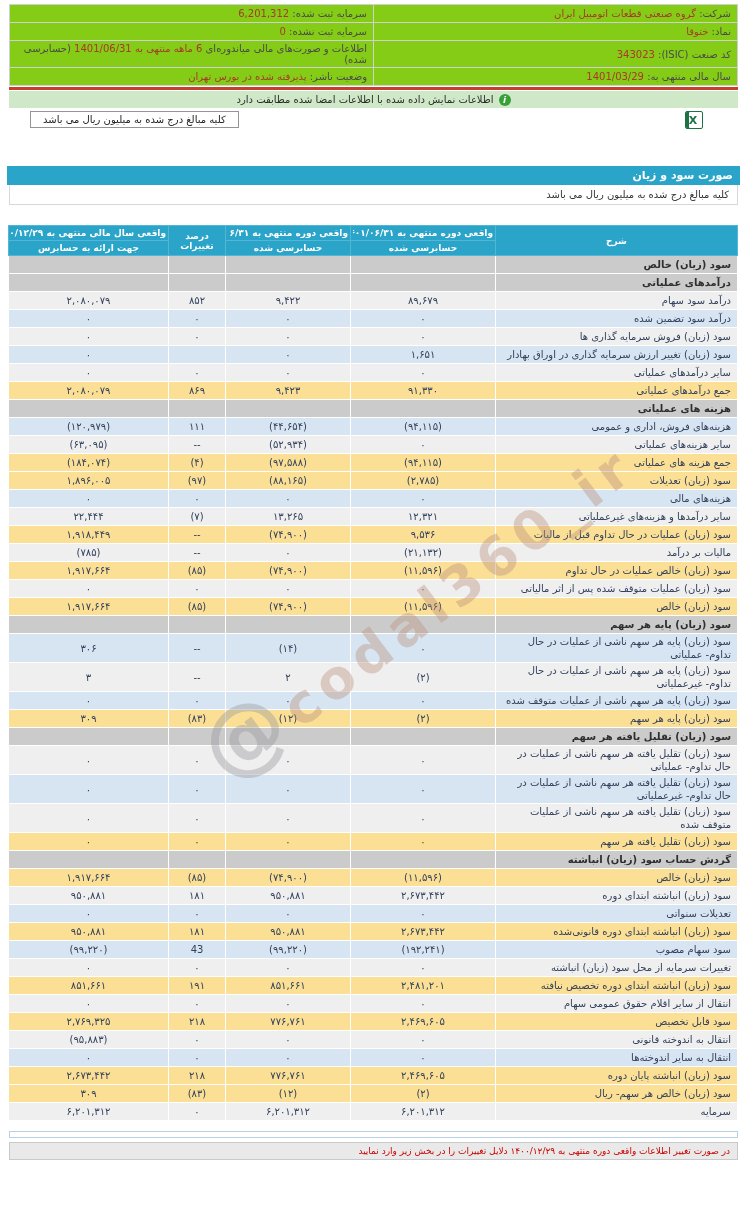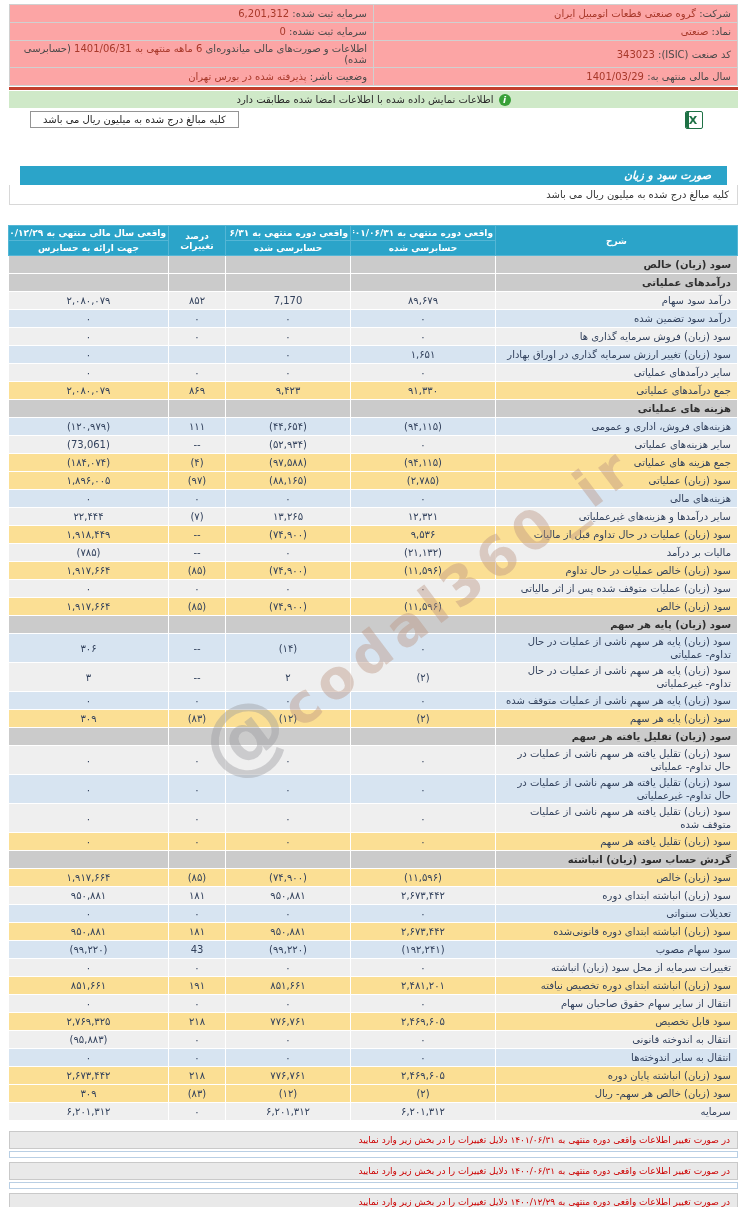--- a/index.html
+++ b/index.html
@@ -6,33 +6,33 @@
   body {
     margin: 0; padding: 0;
     width: 747px; height: 1207px;
     overflow: hidden; position: relative;
     background: #ffffff;
     font-family: "DejaVu Sans", sans-serif;
     direction: rtl;
   }
   
   .info-table { width: 729px; margin: 4px 9px 0; border-collapse: collapse; font-size: 10px; color: #4a4a4a; }
-  .info-table td { border: 1px solid #d0d0d0; padding: 2px 6px; height: 18px; background: #fca5a5; }
+  .info-table td { border: 1px solid #d0d0d0; padding: 2px 6px; height: 18px; background: #84cc16; }
   .info-table td { width: 50%; }
   .red-val { color: #a8392b; }
   .red-divider { height: 3px; background: #c4402e; margin: 1px 9px 0; }
   
   .banner { margin: 1px 9px 0; background: #cfe9c8; height: 17px; display: flex; align-items: center; justify-content: center; gap: 5px; font-size: 10px; color: #2b2b2b; }
   .info-circle { width: 12px; height: 12px; border-radius: 50%; background: #38a038; color: #fff; font-size: 9px; font-weight: bold; font-style: italic; display: flex; align-items: center; justify-content: center; flex: 0 0 auto; }
   
   .tools { position: relative; height: 22px; margin: 2px 9px 0; }
   .excel-icon { position: absolute; left: 676px; top: 1px; width: 18px; height: 18px; background: #fff; border: 1px solid #1e7145; border-radius: 2px; cursor: pointer; display: flex; align-items: center; justify-content: center; font-size: 11px; font-weight: bold; color: #1e7145; box-shadow: inset 3px 0 0 #1e7145; padding-right: 2px;}
   .amount-box { position: absolute; left: 21px; top: 1px; background: #fff; border: 1px solid #949494; padding: 2px 12px; font-size: 10px; color: #222; }
   
-  .section-bar { margin: 34px 20px 0; background: #2ba4c9; color: #fff; font-size: 11px; font-weight: bold; padding: 3px 16px; font-style: italic; }
+  .section-bar { margin: 34px 7px 0; background: #2ba4c9; color: #fff; font-size: 11px; font-weight: bold; padding: 3px 7px; }
   .subtitle { margin: 0 9px; background: #fff; border: 1px solid #d8d8d8; border-top: none; font-size: 10px; color: #333; padding: 4px 8px; }
   
   .main-table { width: 729px; margin: 20px 9px 0; border-collapse: collapse; table-layout: fixed; font-size: 10px; border: 1px solid #c9c9c9; }
   .main-table thead th { background: #2ba4c9; color: #fff; font-size: 9px; font-weight: bold; border: 1px solid #54b6d5; padding: 2px; text-align: center; vertical-align: middle; }
   .main-table thead .t1 { display: block; white-space: nowrap; overflow: hidden; }
   .main-table tbody td { border: 1px solid #fff; padding: 1px 4px; height: 18px; color: #32415c; vertical-align: middle; }
   .main-table td.lbl { text-align: right; padding-right: 6px; line-height: 13px; }
   .main-table td.num { text-align: center; direction: ltr; unicode-bidi: embed; }
   tr.plain td { background: #efefef; }
   tr.alt td { background: #d7e4f1; }
@@ -51,21 +51,21 @@
 </head>
 <body>
 
 <table class="info-table">
   <tbody id="info-body">
       <tr>
         <td><span>شرکت: </span><span class="red-val">گروه صنعتی قطعات اتومبیل ایران</span></td>
         <td><span>سرمایه ثبت شده: </span><span class="red-val">6,201,312</span></td>
       </tr>
       <tr>
-        <td><span>نماد: </span><span class="red-val">صنعتی</span></td>
+        <td><span>نماد: </span><span class="red-val">ختوقا</span></td>
         <td><span>سرمایه ثبت نشده: </span><span class="red-val">0</span></td>
       </tr>
       <tr>
         <td><span>کد صنعت (ISIC): </span><span class="red-val">343023</span></td>
         <td><span>اطلاعات و صورت‌های مالی میاندوره‌ای </span><span class="red-val">6 ماهه منتهی به 1401/06/31</span><span> (حسابرسی شده)</span></td>
       </tr>
       <tr>
         <td><span>سال مالی منتهی به: </span><span class="red-val">1401/03/29</span></td>
         <td><span>وضعیت ناشر: </span><span class="red-val">پذیرفته شده در بورس تهران</span></td>
       </tr>
@@ -126,21 +126,21 @@
       <tr class="section">
         <td class="lbl">درآمدهای عملیاتی</td>
         <td class="num"></td>
         <td class="num"></td>
         <td class="num"></td>
         <td class="num"></td>
       </tr>
       <tr class="plain">
         <td class="lbl">درآمد سود سهام</td>
         <td class="num">۸۹,۶۷۹</td>
-        <td class="num">7,170</td>
+        <td class="num">۹,۴۲۲</td>
         <td class="num">۸۵۲</td>
         <td class="num">۲,۰۸۰,۰۷۹</td>
       </tr>
       <tr class="alt">
         <td class="lbl">درآمد سود تضمین شده</td>
         <td class="num">۰</td>
         <td class="num">۰</td>
         <td class="num">۰</td>
         <td class="num">۰</td>
       </tr>
@@ -184,31 +184,31 @@
         <td class="num neg">(۹۴,۱۱۵)</td>
         <td class="num neg">(۴۴,۶۵۴)</td>
         <td class="num">۱۱۱</td>
         <td class="num neg">(۱۲۰,۹۷۹)</td>
       </tr>
       <tr class="plain">
         <td class="lbl">سایر هزینه‌های عملیاتی</td>
         <td class="num">۰</td>
         <td class="num neg">(۵۲,۹۳۴)</td>
         <td class="num">--</td>
-        <td class="num neg">(73,061)</td>
+        <td class="num neg">(۶۳,۰۹۵)</td>
       </tr>
       <tr class="total">
         <td class="lbl">جمع هزینه های عملیاتی</td>
         <td class="num neg">(۹۴,۱۱۵)</td>
         <td class="num neg">(۹۷,۵۸۸)</td>
         <td class="num neg">(۴)</td>
         <td class="num neg">(۱۸۴,۰۷۴)</td>
       </tr>
       <tr class="total">
-        <td class="lbl">سود (زیان) عملیاتی</td>
+        <td class="lbl">سود (زیان) تعدیلات</td>
         <td class="num neg">(۲,۷۸۵)</td>
         <td class="num neg">(۸۸,۱۶۵)</td>
         <td class="num neg">(۹۷)</td>
         <td class="num">۱,۸۹۶,۰۰۵</td>
       </tr>
       <tr class="alt">
         <td class="lbl">هزینه‌های مالی</td>
         <td class="num">۰</td>
         <td class="num">۰</td>
         <td class="num">۰</td>
@@ -376,21 +376,21 @@
         <td class="num">۰</td>
       </tr>
       <tr class="total">
         <td class="lbl">سود (زیان) انباشته ابتدای دوره تخصیص نیافته</td>
         <td class="num">۲,۴۸۱,۲۰۱</td>
         <td class="num">۸۵۱,۶۶۱</td>
         <td class="num">۱۹۱</td>
         <td class="num">۸۵۱,۶۶۱</td>
       </tr>
       <tr class="plain">
-        <td class="lbl">انتقال از سایر سهام حقوق صاحبان سهام</td>
+        <td class="lbl">انتقال از سایر اقلام حقوق عمومی سهام</td>
         <td class="num">۰</td>
         <td class="num">۰</td>
         <td class="num">۰</td>
         <td class="num">۰</td>
       </tr>
       <tr class="total">
         <td class="lbl">سود قابل تخصیص</td>
         <td class="num">۲,۴۶۹,۶۰۵</td>
         <td class="num">۷۷۶,۷۶۱</td>
         <td class="num">۲۱۸</td>
@@ -429,25 +429,20 @@
         <td class="num">۶,۲۰۱,۳۱۲</td>
         <td class="num">۶,۲۰۱,۳۱۲</td>
         <td class="num">۰</td>
         <td class="num">۶,۲۰۱,۳۱۲</td>
       </tr>
     </tbody>
 </table>
 
 <div class="notices" id="notices">
     <div class="notice">
-      <div class="notice-bar">در صورت تغییر اطلاعات واقعی دوره منتهی به ۱۴۰۱/۰۶/۳۱ دلایل تغییرات را در بخش زیر وارد نمایید</div>
-      <div class="notice-input"></div>
-    </div>
-    <div class="notice">
-      <div class="notice-bar">در صورت تغییر اطلاعات واقعی دوره منتهی به ۱۴۰۰/۰۶/۳۱ دلایل تغییرات را در بخش زیر وارد نمایید</div>
       <div class="notice-input"></div>
     </div>
     <div class="notice">
       <div class="notice-bar">در صورت تغییر اطلاعات واقعی دوره منتهی به ۱۴۰۰/۱۲/۲۹ دلایل تغییرات را در بخش زیر وارد نمایید</div>
     </div>
   </div>
 
 <div class="watermark" id="watermark"><span class="at">@</span><span>codal360_ir</span></div>
 
 </body></html>

